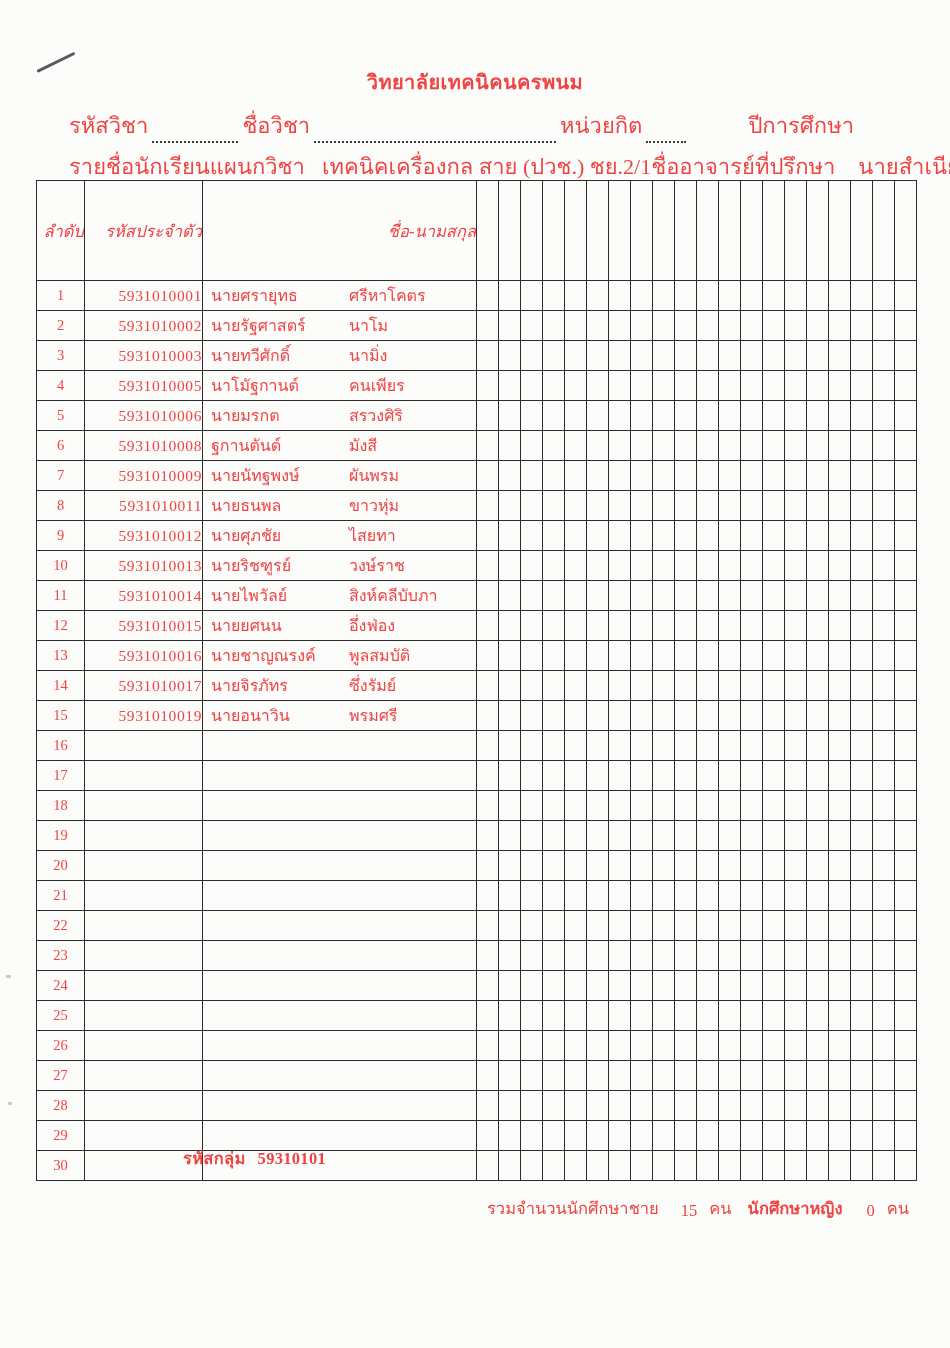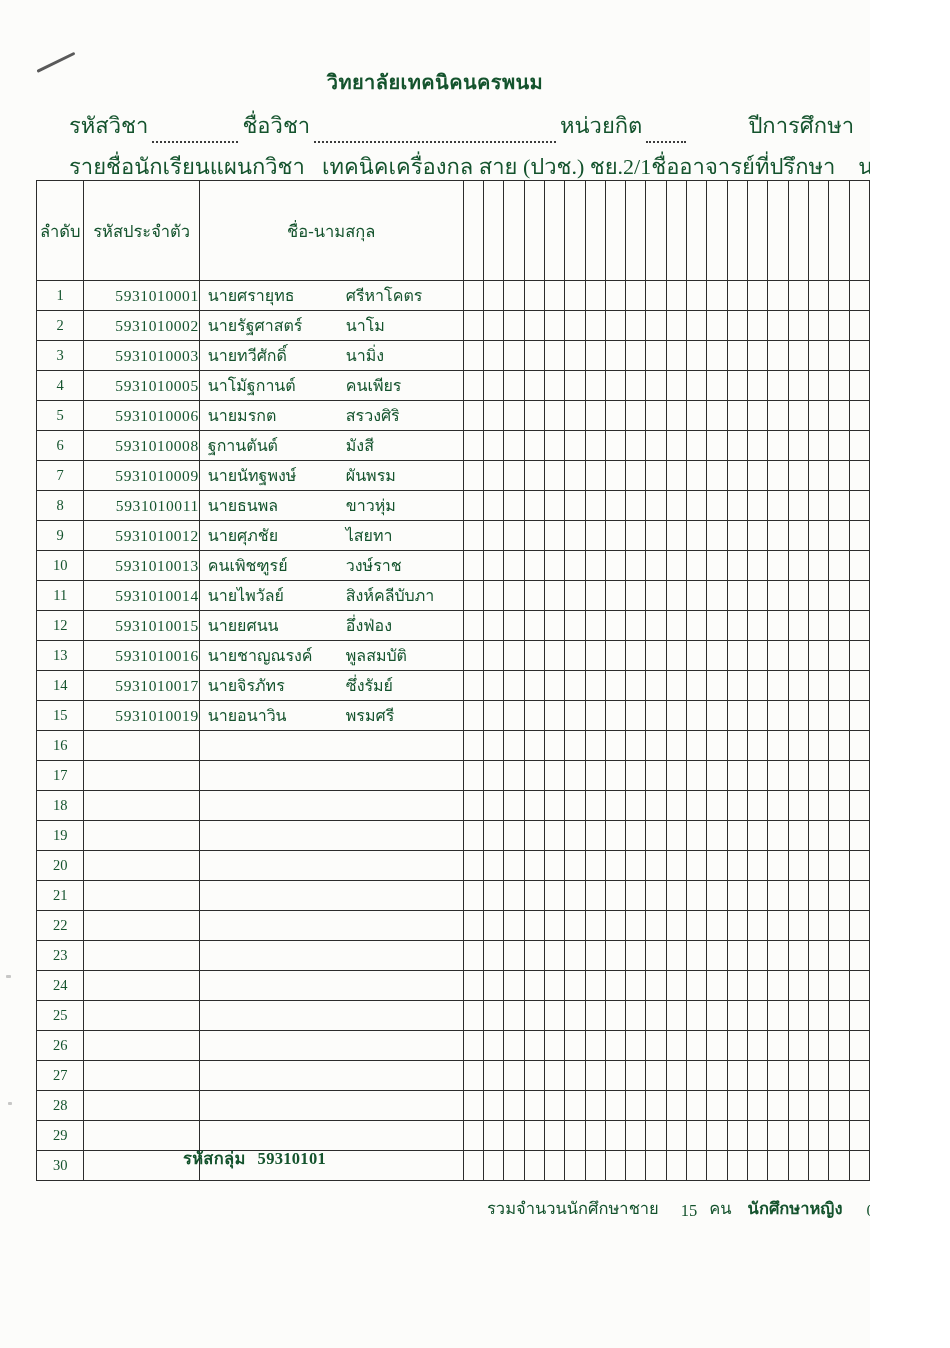--- a/index.html
+++ b/index.html
@@ -1,21 +1,21 @@
 <!DOCTYPE html>
 <html><head>
 <meta charset="utf-8">
 <style>
   html,body{margin:0;padding:0;background:#ffffff;}
   .paper{
     position:relative;
-    width:870px;height:1348px;
+    width:950px;height:1348px;
     background:#fcfcfa;
     font-family:"Liberation Serif","DejaVu Serif",serif;
-    color:#14532d;
+    color:#ef4444;
     overflow:hidden;
   }
   
   .pen-slash{
     position:absolute;left:37px;top:70px;width:42px;height:2.6px;
     background:#5a5a5a;border-radius:2px;
     transform:rotate(-26deg);transform-origin:left center;
   }
   .speck{position:absolute;background:#9a9a9a;opacity:.55;border-radius:1px;}
   .doc-title{
@@ -39,21 +39,21 @@
     position:absolute;left:36px;top:180px;
     border-collapse:collapse;table-layout:fixed;
   }
   table.roster th,table.roster td{
     border:1.5px solid #2c2c2c;
     padding:0;vertical-align:middle;
     font-weight:normal;
     overflow:hidden;
   }
   tr.hdr{height:100px;}
-  tr.hdr th{font-size:16.5px;text-align:center;}
+  tr.hdr th{font-size:16.5px;text-align:right;font-style:italic;}
   tbody tr{height:30px;}
   td.c-no{text-align:center;font-size:14.5px;font-family:"Liberation Serif","DejaVu Serif",serif;}
   td.c-id{text-align:right;font-size:15.5px;letter-spacing:.6px;}
   td.c-name{font-size:16px;}
   td.c-name .fname{display:inline-block;width:138px;padding-left:8px;vertical-align:middle;}
   td.c-name .lname{display:inline-block;vertical-align:middle;}
 
   .footer-group{
     position:absolute;top:1145px;left:183px;
     font-size:16.5px;font-weight:600;letter-spacing:.3px;
@@ -391,21 +391,21 @@
           <td></td>
           <td></td>
           <td></td>
           <td></td>
           <td></td>
         </tr>
         <tr>
     <td class="c-no">10</td>
     <td class="c-id">5931010013</td>
     <td class="c-name">
-      <span class="fname">คนเพิชฑูรย์</span><span class="lname">วงษ์ราช</span>
+      <span class="fname">นายริชฑูรย์</span><span class="lname">วงษ์ราช</span>
     </td>
   <td></td>
           <td></td>
           <td></td>
           <td></td>
           <td></td>
           <td></td>
           <td></td>
           <td></td>
           <td></td>

